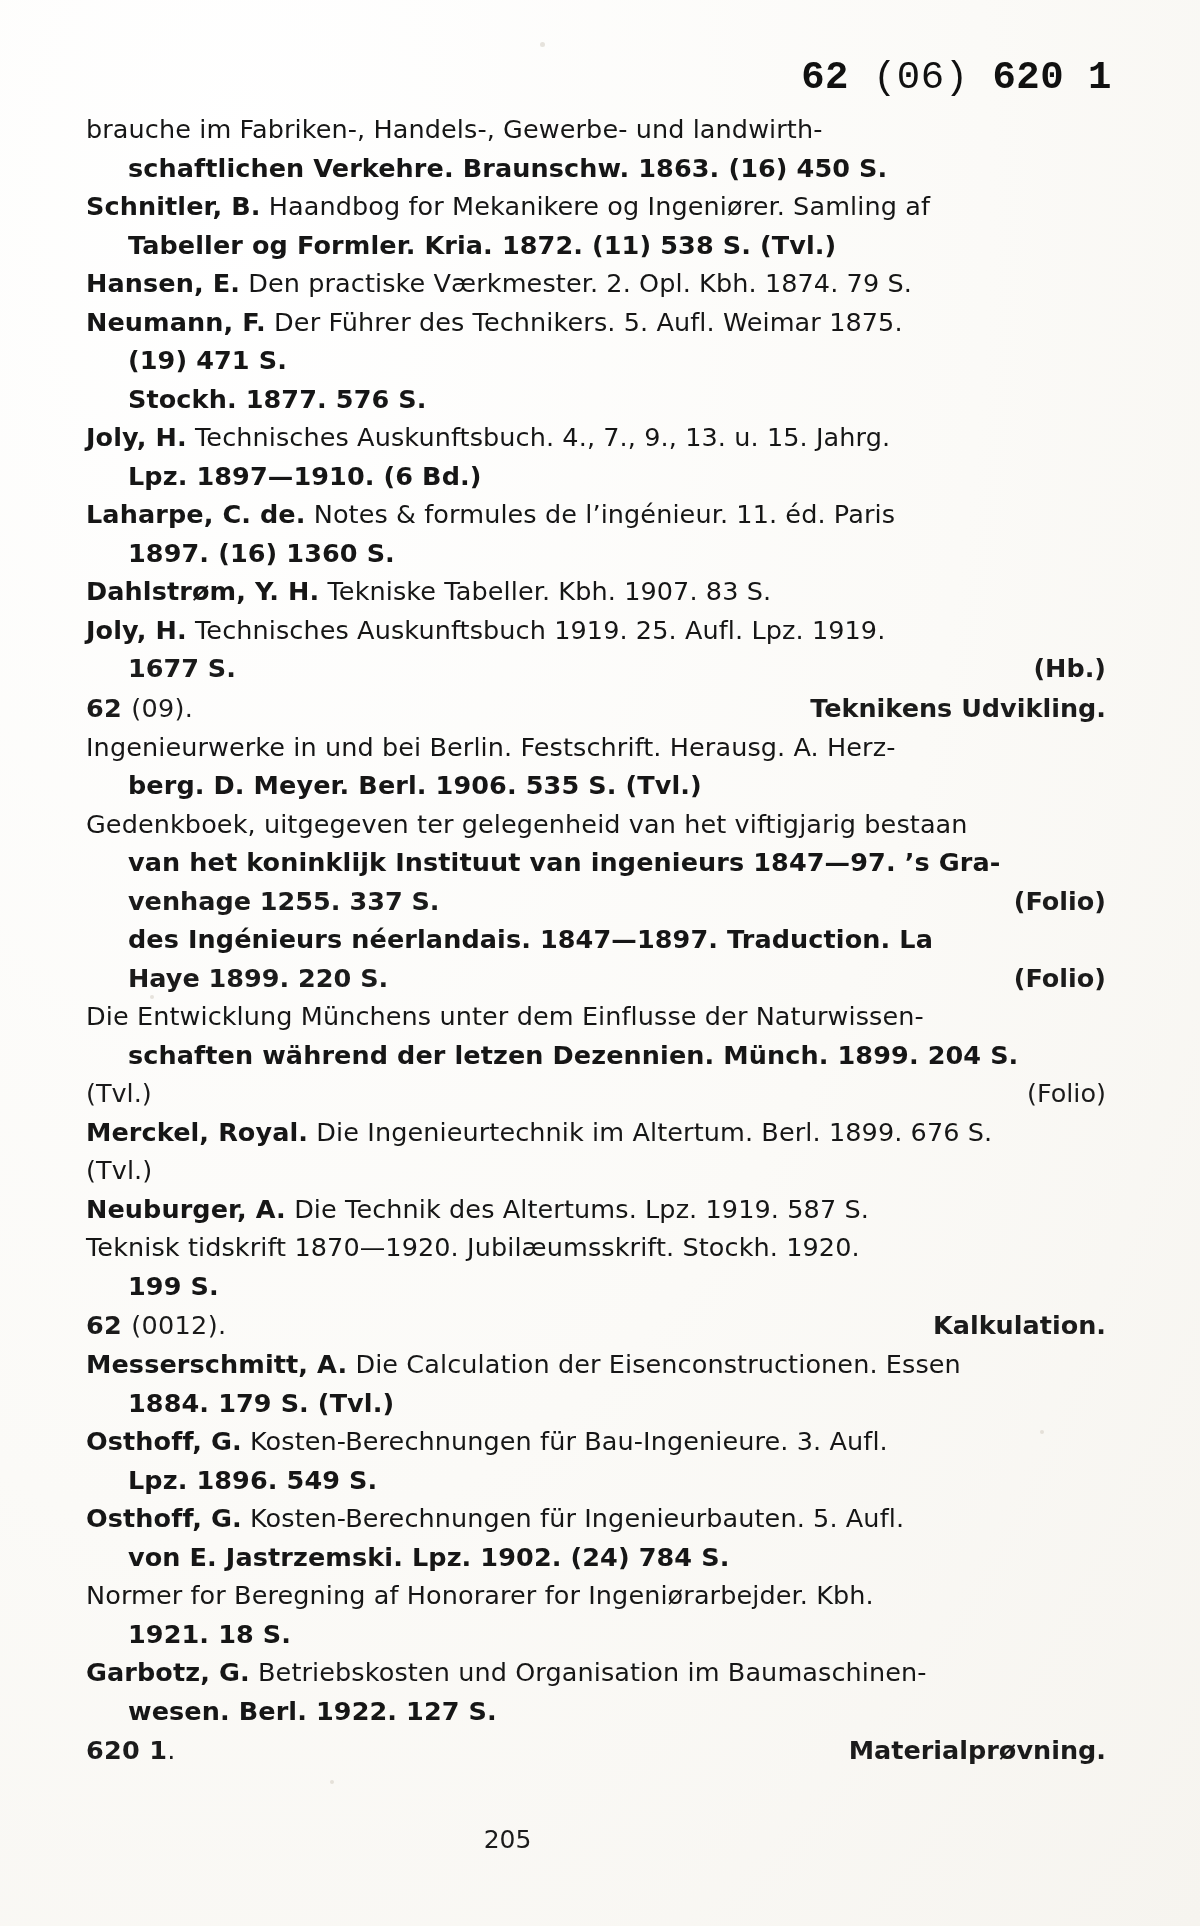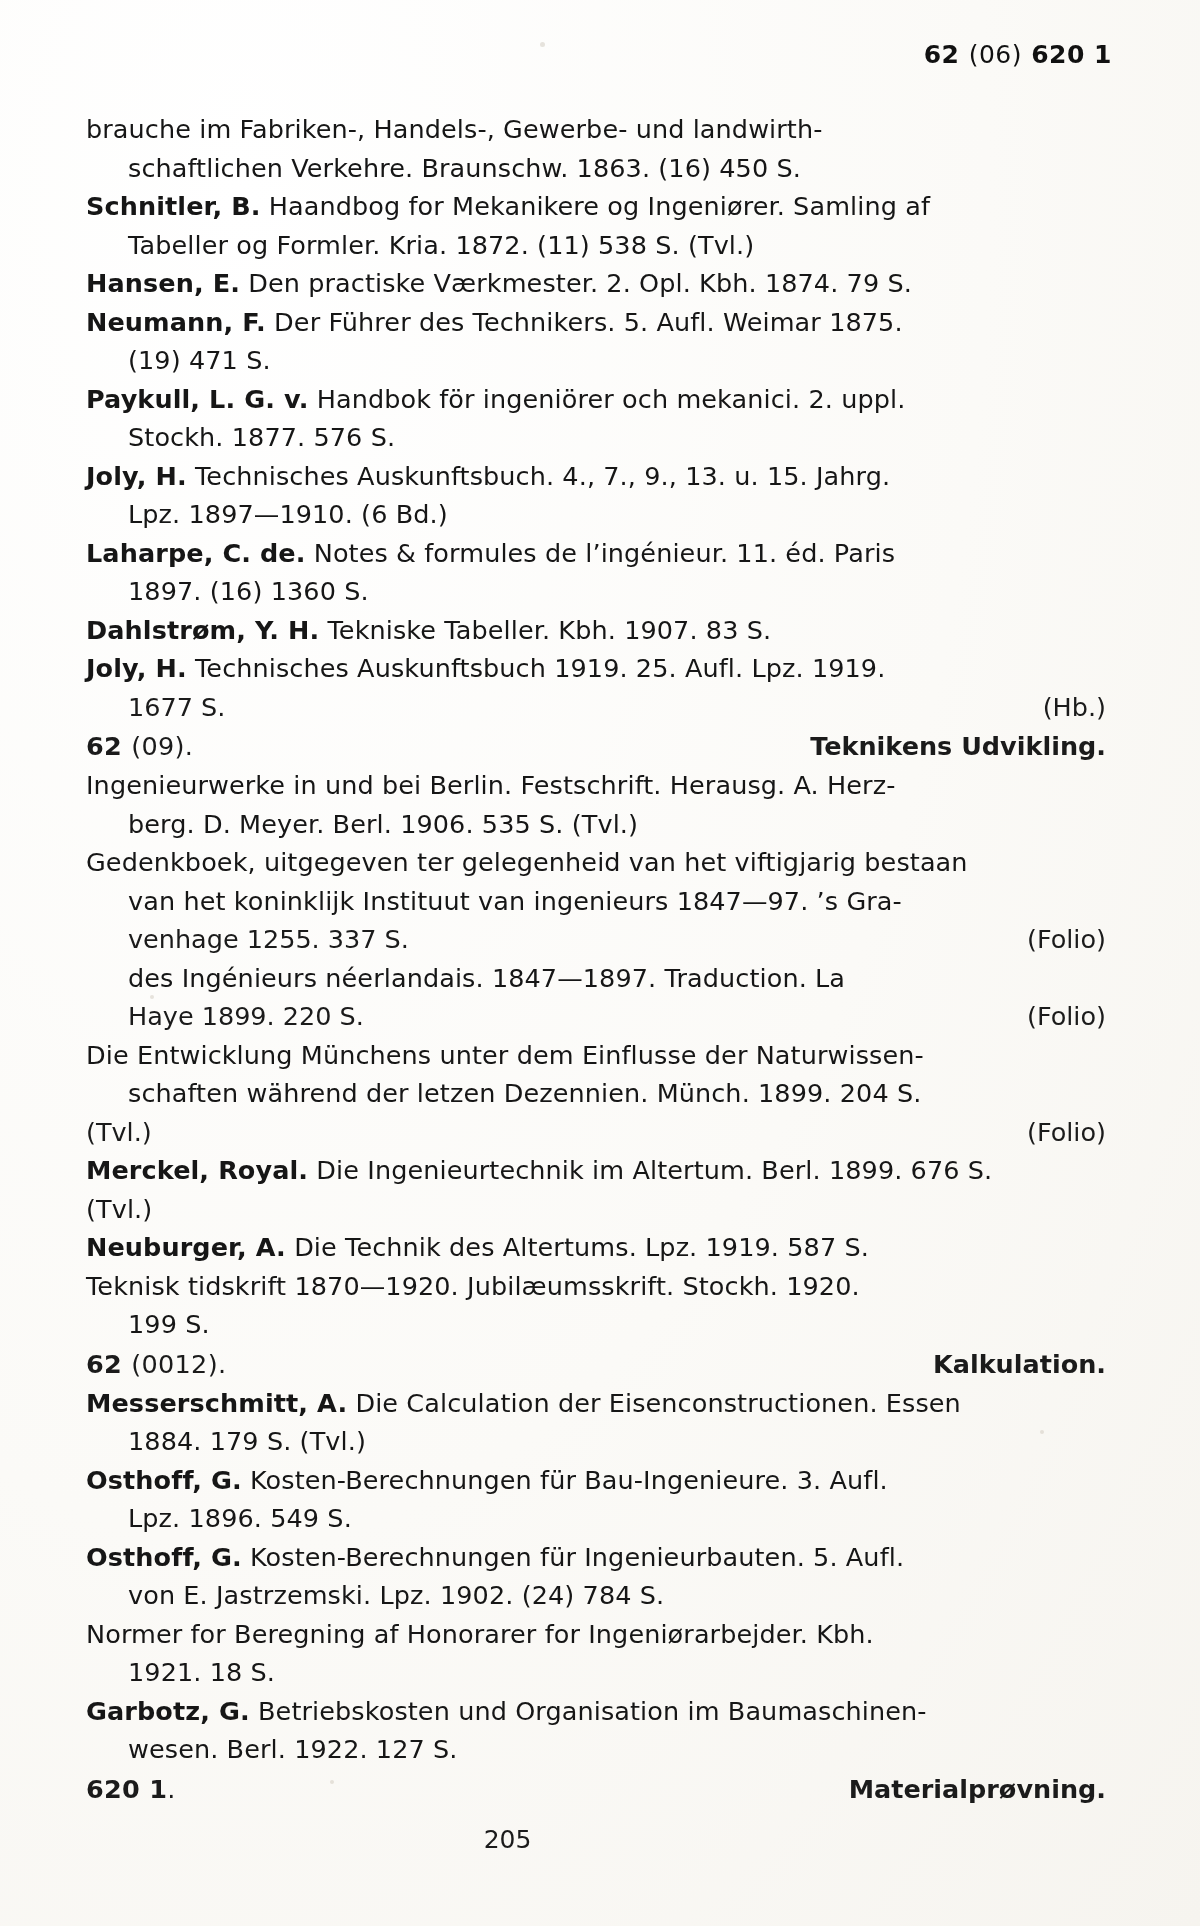--- a/index.html
+++ b/index.html
@@ -21,45 +21,46 @@
     height: 1926px;
     background: #fbfaf7;
     box-sizing: border-box;
     padding: 0;
     
     background-image:
       radial-gradient(ellipse at 20% 10%, #ffffff 0%, #fbfaf7 55%, #f6f4ef 100%);
   }
   .header {
     position: absolute;
-    top: 40px;
+    top: 56px;
     right: 88px;
-    font-size: 25px;
+    font-size: 39px;
     font-weight: 700;
     letter-spacing: 0.5px;
     color: #111;
+    font-family: Liberation Mono, monospace;
   }
   .header .light {
     font-weight: 400;
   }
   .content {
     position: absolute;
     top: 110px;
     left: 86px;
     width: 1020px;
   }
   .line {
     font-size: 25.5px;
     line-height: 38.5px;
     white-space: pre-wrap;
     color: #161616;
     letter-spacing: 0.1px;
   }
   .ind1 { padding-left: 0px; }
-  .ind2 { padding-left: 42px; }
+  .ind2 { padding-left: 42px; font-weight: bold; }
   .bold { font-weight: 700; }
   .entry { margin: 0; }
   .sec-row {
     display: flex;
     justify-content: space-between;
     align-items: flex-end;
     font-size: 25.5px;
     line-height: 40px;
     font-weight: 700;
   }
@@ -112,21 +113,20 @@
         <div class="line ind2"><span>Tabeller og Formler. Kria. 1872. (11) 538 S. (Tvl.)</span></div>
       </div>
       <div class="entry">
         <div class="line ind1"><span class="bold">Hansen, E.</span><span> Den practiske Værkmester. 2. Opl. Kbh. 1874. 79 S.</span></div>
       </div>
       <div class="entry">
         <div class="line ind1"><span class="bold">Neumann, F.</span><span> Der Führer des Technikers. 5. Aufl. Weimar 1875.</span></div>
         <div class="line ind2"><span>(19) 471 S.</span></div>
       </div>
       <div class="entry">
-        <div class="line ind1"><span class="bold">Paykull, L. G. v.</span><span> Handbok för ingeniörer och mekanici. 2. uppl.</span></div>
         <div class="line ind2"><span>Stockh. 1877. 576 S.</span></div>
       </div>
       <div class="entry">
         <div class="line ind1"><span class="bold">Joly, H.</span><span> Technisches Auskunftsbuch. 4., 7., 9., 13. u. 15. Jahrg.</span></div>
         <div class="line ind2"><span>Lpz. 1897—1910. (6 Bd.)</span></div>
       </div>
       <div class="entry">
         <div class="line ind1"><span class="bold">Laharpe, C. de.</span><span> Notes &amp; formules de l’ingénieur. 11. éd. Paris</span></div>
         <div class="line ind2"><span>1897. (16) 1360 S.</span></div>
       </div>

